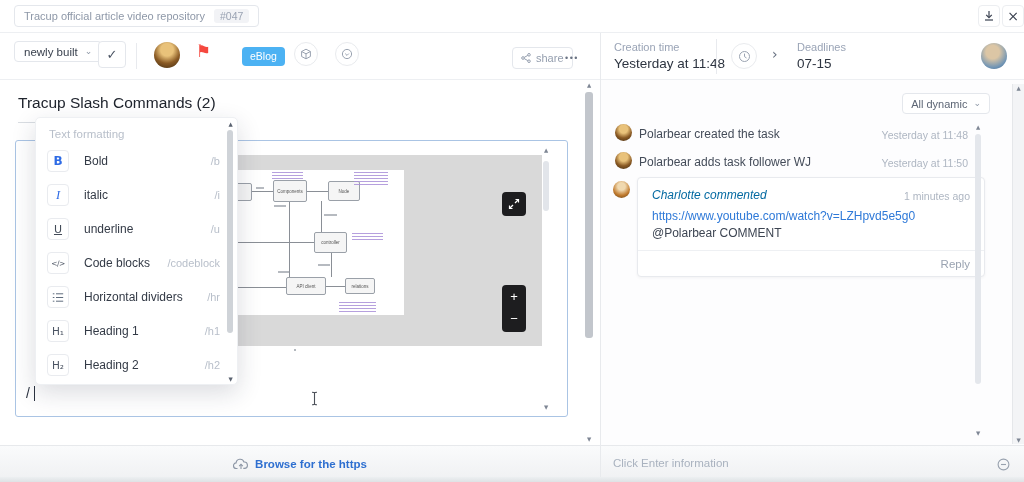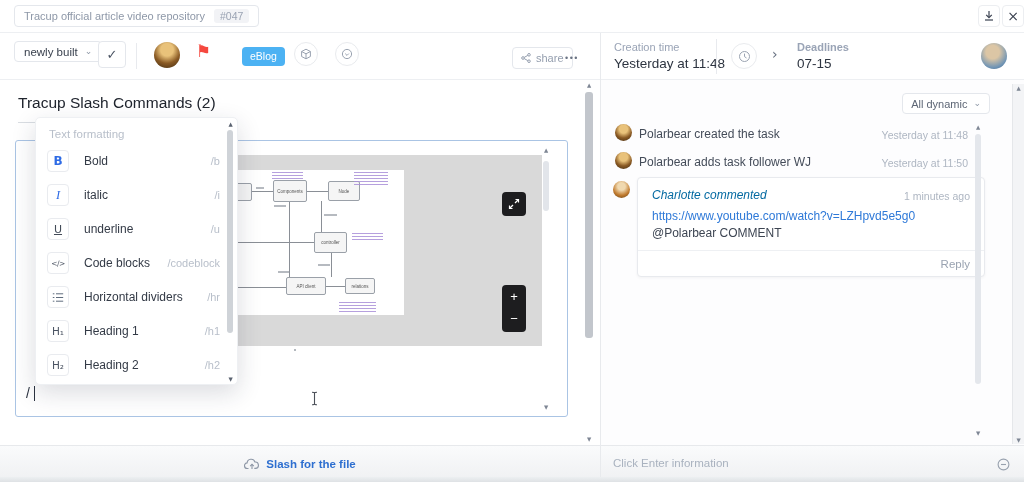--- a/index.html
+++ b/index.html
@@ -179,21 +179,21 @@
       <span>
         <svg width="13" height="13" viewBox="0 0 13 13">
             <g stroke="#9aa3b1" stroke-width="1" fill="none">
         <circle cx="6.5" cy="6.5" r="5"></circle>
               <path d="M6.5 3.6v3l2 1.4"></path>
             </g>
           </svg>
       </span>
     </div>
     <div class="abs ic" style="left:171px;top:13px;font-size:14px;color:#646e7e;">›</div>
-    <div class="abs lbl" style="left:196px;top:8px;font-weight:bold;">Deadlines</div>
+    <div class="abs lbl" style="left:196px;top:8px;">Deadlines</div>
     <div class="abs val" style="left:196px;top:23px;">07-15</div>
     <div class="abs avatar av-photo" style="left:380px;top:10px;width:26px;height:26px;"></div>
   </div>
 
   <div class="abs docpane">
     <div class="abs doctitle">Tracup Slash Commands  (2)</div>
     <div class="abs title-ul"></div>
 
     <div class="abs editor">
 
@@ -368,21 +368,21 @@
   <div class="abs footL">
     <span>
       <svg width="16" height="12" viewBox="0 0 16 12">
           <g stroke="#8d97a6" stroke-width="1.1" fill="none">
       <path d="M4.5 10.5h-1a2.8 2.8 0 0 1-.4-5.6 4 4 0 0 1 7.8-.9 3.2 3.2 0 0 1 .6 6.4h-1.2"></path>
       <path d="M8 11V6.5"></path>
             <path d="M6.2 8.2 8 6.4l1.8 1.8"></path>
           </g>
         </svg>
     </span>
-    <span class="browse">Slash for the file</span>
+    <span class="browse">Browse for the https</span>
   </div>
   <div class="abs footR">
     <div class="abs enter-info">Click Enter information</div>
     <div class="abs" style="right:14px;top:12px;">
       <svg width="13" height="13" viewBox="0 0 13 13">
           <g stroke="#98a1ae" stroke-width="1.1" fill="none">
       <circle cx="6.5" cy="6.5" r="5.4"></circle>
             <path d="M4 6.5h5"></path>
           </g>
         </svg>

